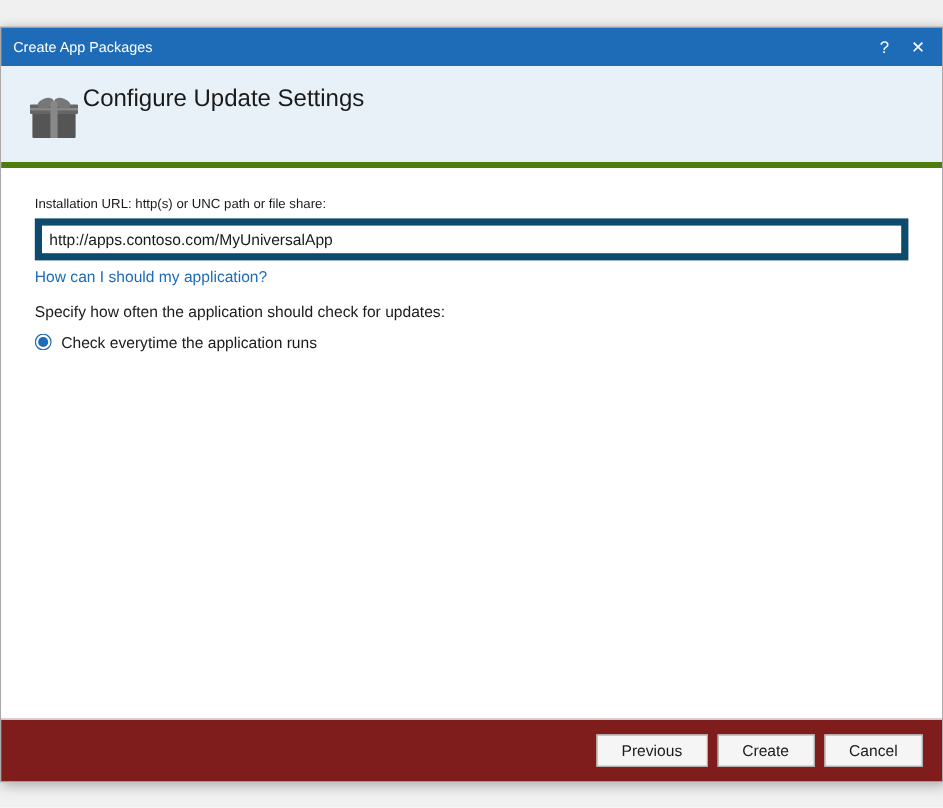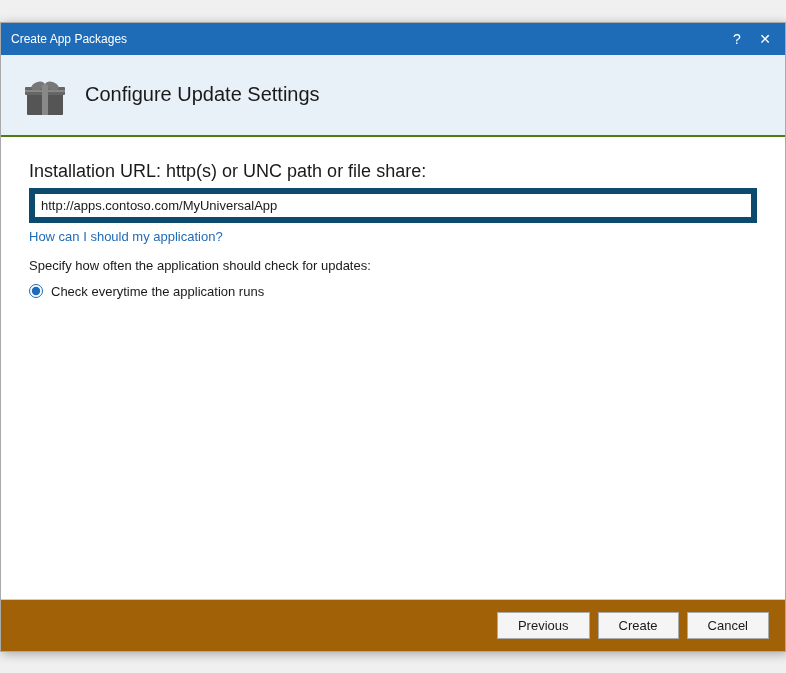--- a/index.html
+++ b/index.html
@@ -60,40 +60,39 @@
       height: 20px;
       display: flex;
       align-items: center;
       justify-content: center;
     }
 
     .header-section {
       background: #e8f0f8;
       padding: 16px 20px;
       display: flex;
-      align-items: center;
-      gap: 16px;
-      border-bottom: 2px solid #4d7c0f;
+      align-items: flex-start;
+      border-bottom: 5px solid #4d7c0f;
     }
 
     .header-title {
       font-size: 20px;
       font-weight: 400;
       color: #1a1a1a;
     }
 
     .content-area {
       flex: 1;
       padding: 24px 28px;
       background: #fff;
       overflow-y: auto;
     }
 
     .field-label {
-      font-size: 18px;
+      font-size: 11px;
       color: #1a1a1a;
       margin-bottom: 6px;
     }
 
     .url-input {
       width: 100%;
       border: 6px solid #0c4a6e;
       padding: 4px 6px;
       font-size: 13px;
       font-family: 'Segoe UI', sans-serif;
@@ -179,21 +178,21 @@
       position: absolute;
       right: 4px;
       top: 50%;
       transform: translateY(-50%);
       font-size: 10px;
       pointer-events: none;
       color: #555;
     }
 
     .footer {
-      background: #a16207;
+      background: #7f1d1d;
       border-top: 1px solid #ccc;
       padding: 12px 16px;
       display: flex;
       justify-content: flex-end;
       gap: 8px;
     }
 
     .footer-btn {
       padding: 5px 20px;
       font-size: 13px;

